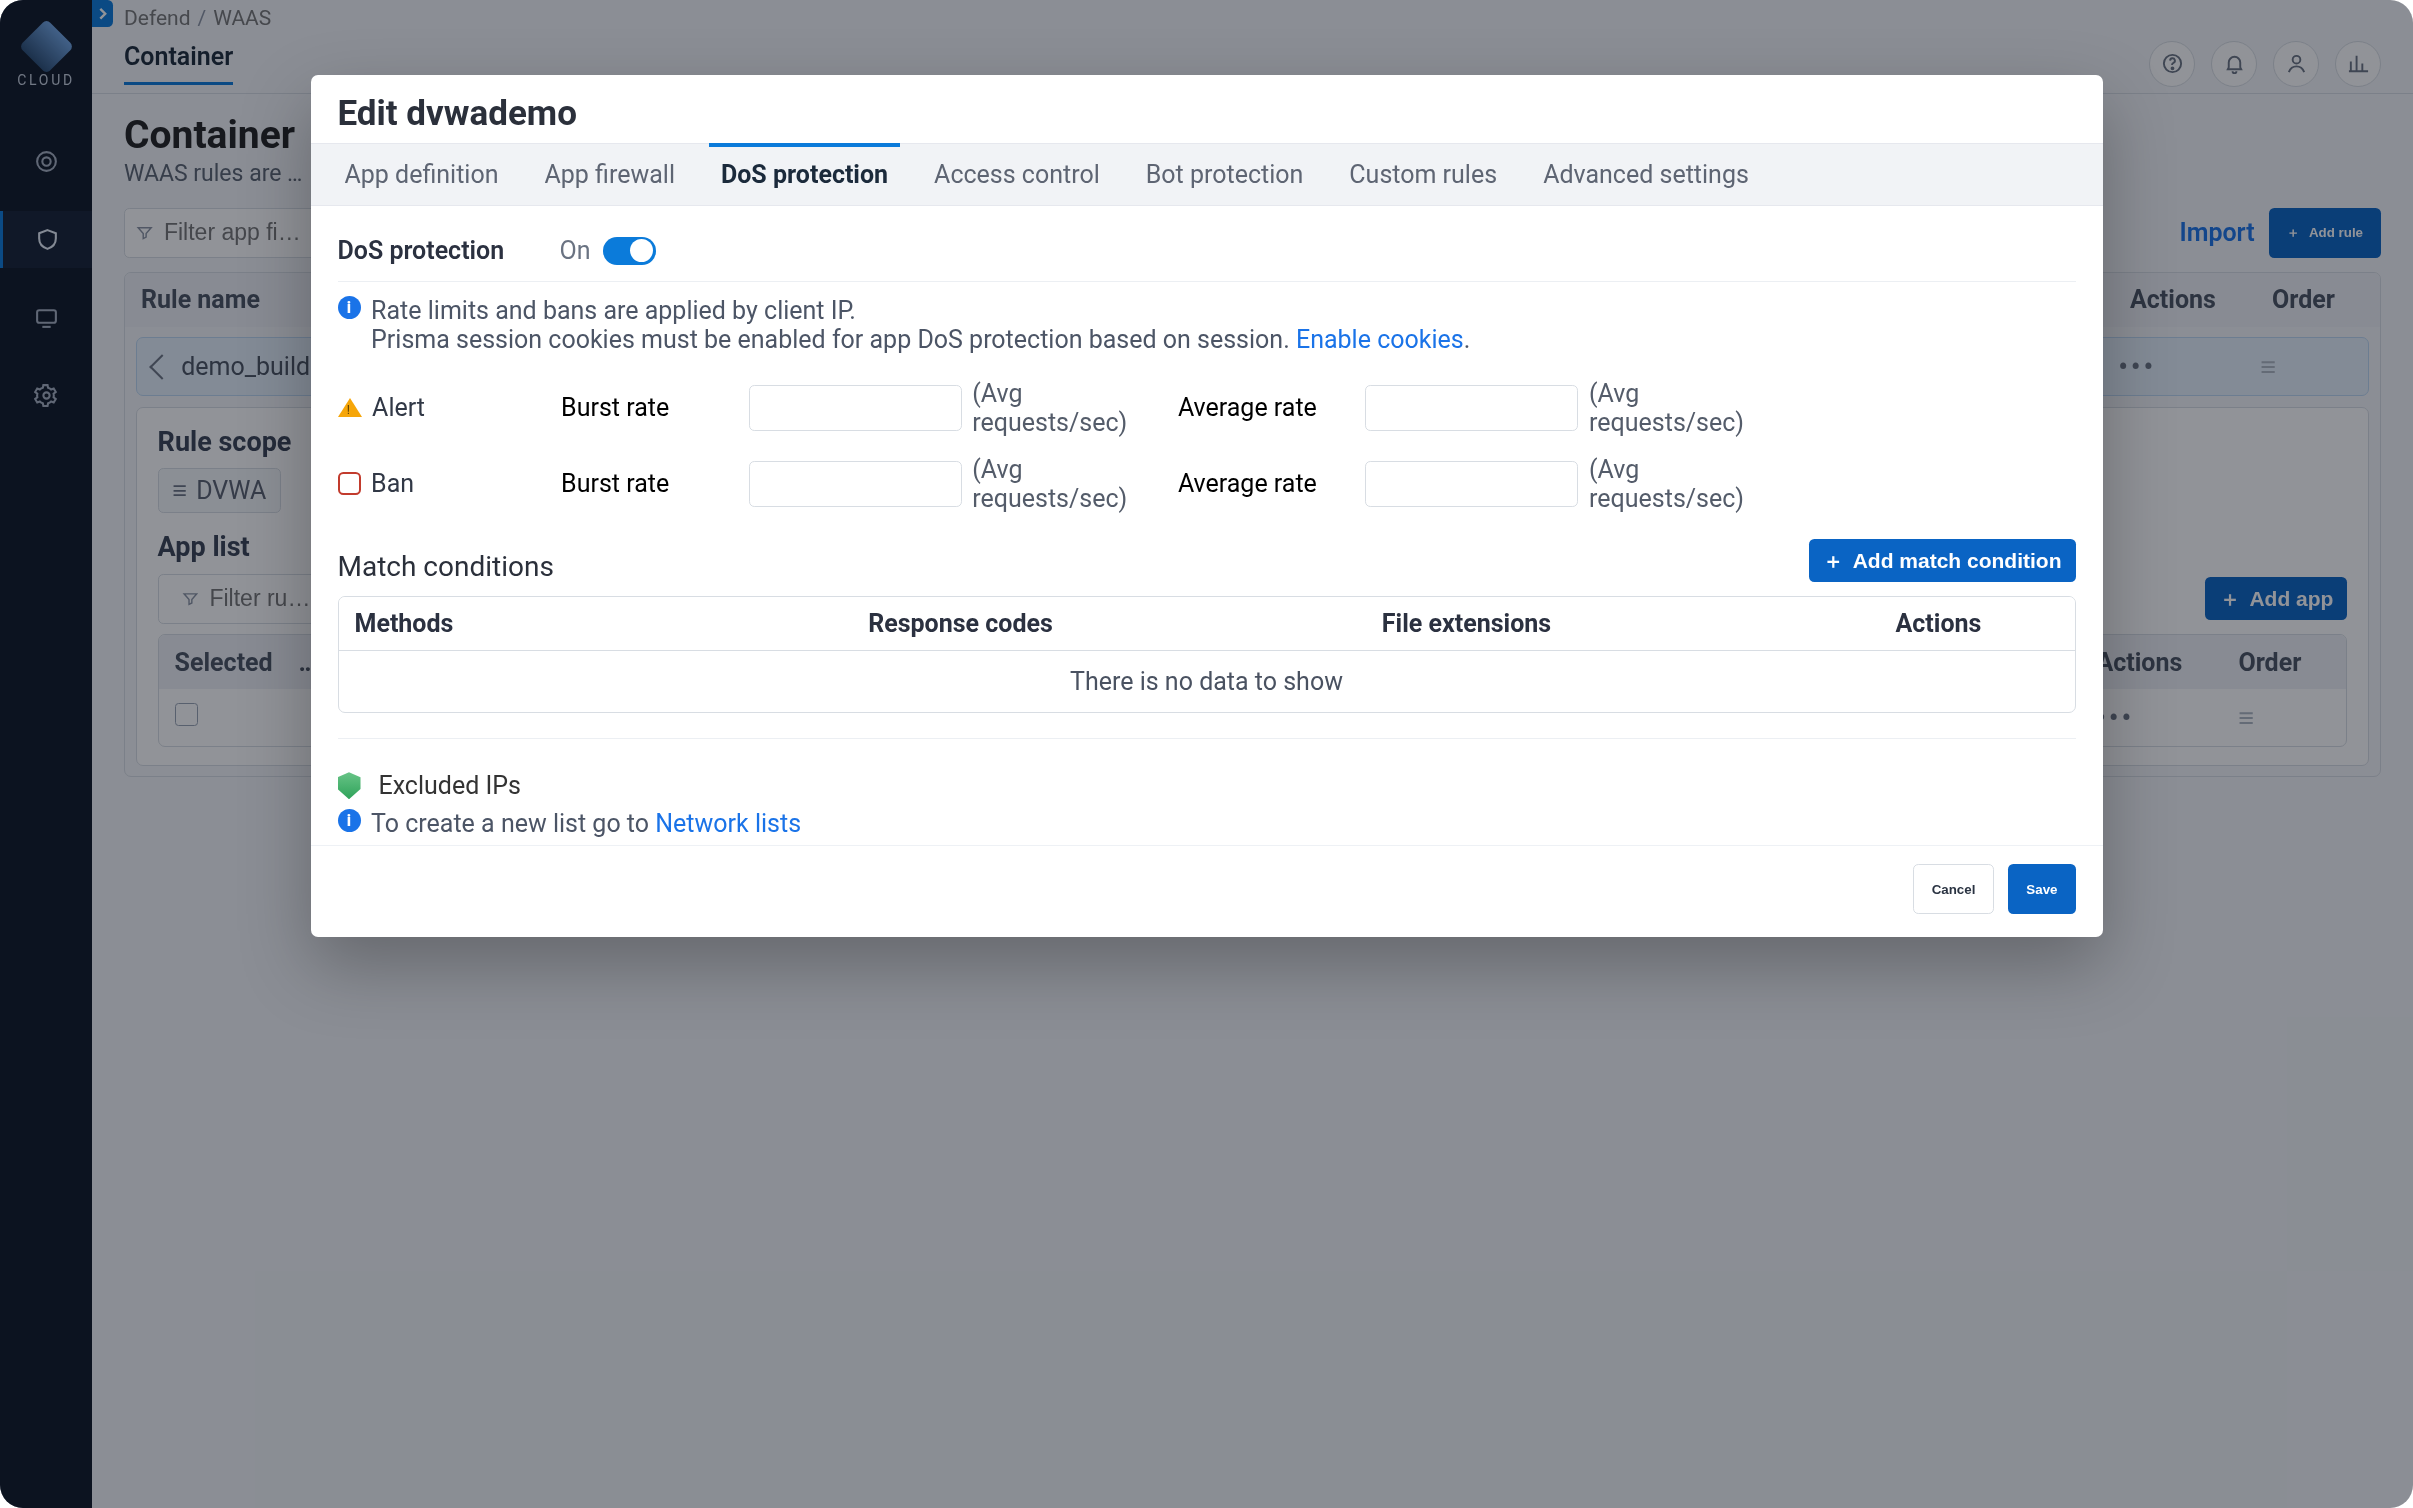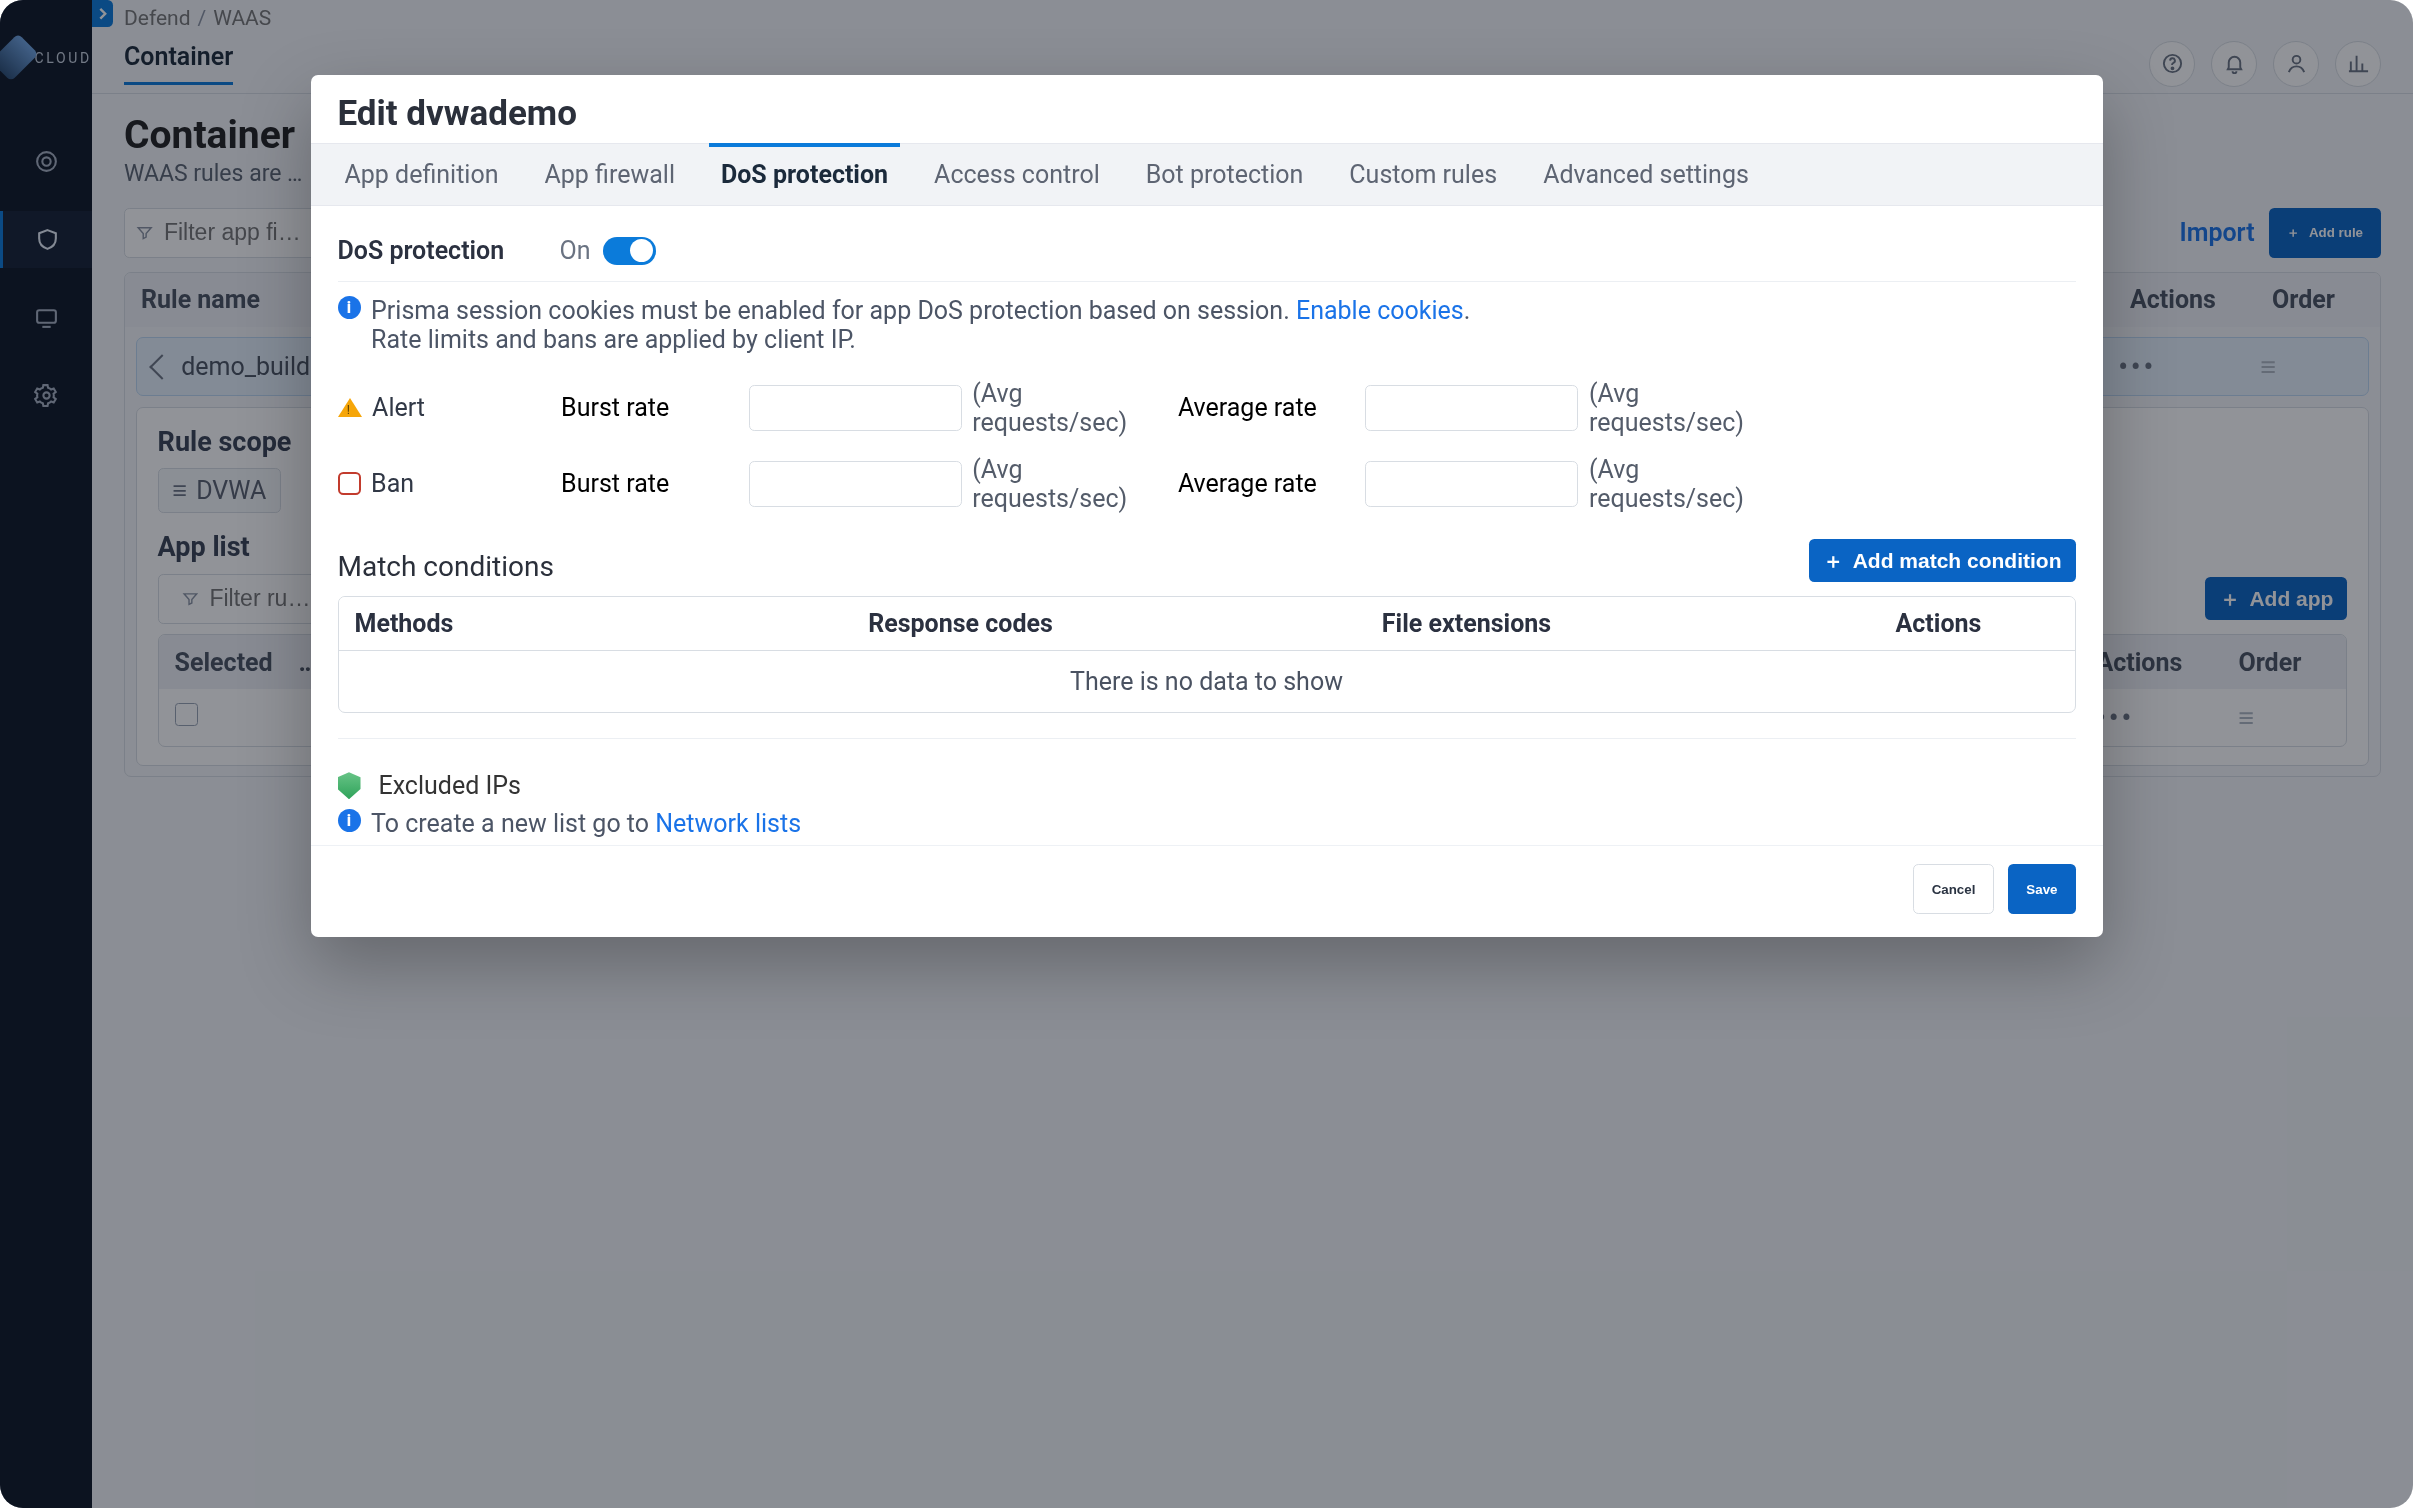--- a/index.html
+++ b/index.html
@@ -28,21 +28,21 @@
     width: 2413px;
     height: 1508px;
     overflow: hidden;
   }
 
   
   .shell { position: relative; width:2413px; height:1508px; border-radius: 23px; overflow: hidden; background: var(--bg); }
 
   
   .left-nav { position:absolute; left:0; top:0; bottom:0; width:92px; background: var(--dark); color:#c9d1e0; }
-  .brand { height: 115px; display:flex; flex-direction:row; align-items:center; justify-content:center; gap:5.3px; }
+  .brand { height: 115px; display:flex; flex-direction:column; align-items:center; justify-content:center; gap:5.3px; }
   .brand .logo { width:39px; height:39px; transform: rotate(45deg); background: linear-gradient(#6fa3e0, #2b4d74); border-radius:5.3px; }
   .brand .brand-text { font-size:14px; letter-spacing:2.7px; color:#c6cfdc; }
   .left-nav .items { display:flex; flex-direction:column; align-items:center; gap:21px; margin-top:18px; }
   .left-nav .nav-item { width:100%; height:57px; display:flex; align-items:center; justify-content:center; color:#a6b0c0; }
   .left-nav .nav-item.active { background: #152033; color:#e6edf7; border-left:3.5px solid var(--blue); }
   .collapse-handle { position:absolute; top:0; left:92px; width:21px; height:27px; background: var(--blue); color:#fff; display:flex; align-items:center; justify-content:center; border-bottom-right-radius:5.3px; border-top-right-radius:5.3px; cursor:pointer; }
 
   
   .page { position:absolute; left:92px; right:0; top:0; bottom:0; }
   .breadcrumb { height:34px; padding: 1.8px 32px 0; color: var(--muted-2); font-size:21px; display:flex; align-items:center; gap:7px; }
@@ -326,25 +326,25 @@
               <div class="knob"></div>
             </div>
         </div>
       </div>
 
       <div class="divider"></div>
 
       <div class="info-line">
         <span class="info-icon">i</span>
         <div>
+          <div>Rate limits and bans are applied by client IP.</div>
           <div>
             <span>Prisma session cookies must be enabled for app DoS protection based on session. </span>
             <span class="link">Enable cookies</span><span>.</span>
           </div>
-          <div>Rate limits and bans are applied by client IP.</div>
         </div>
       </div>
 
       <div class="rate-grid" style="margin-top:16px;">
         <div class="celllabel">
           <span class="icon-warn"></span>
           <span>Alert</span>
         </div>
         <div class="small-label">Burst rate</div>
         <div><input class="num-input" style=""></div>

